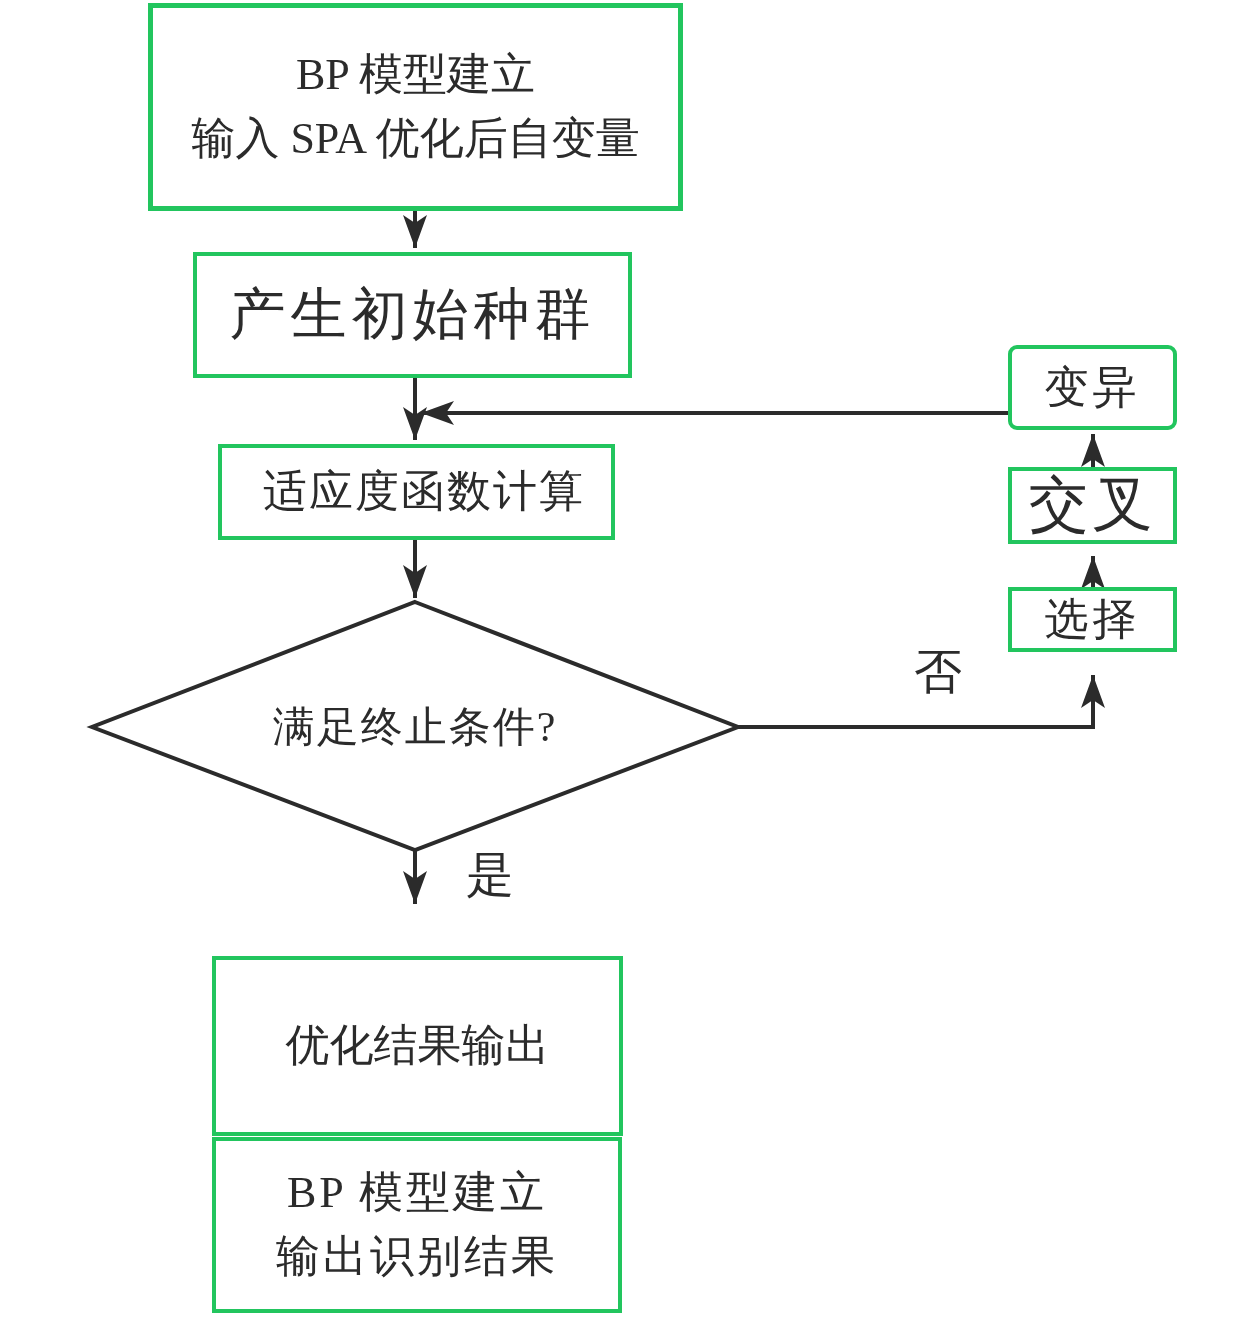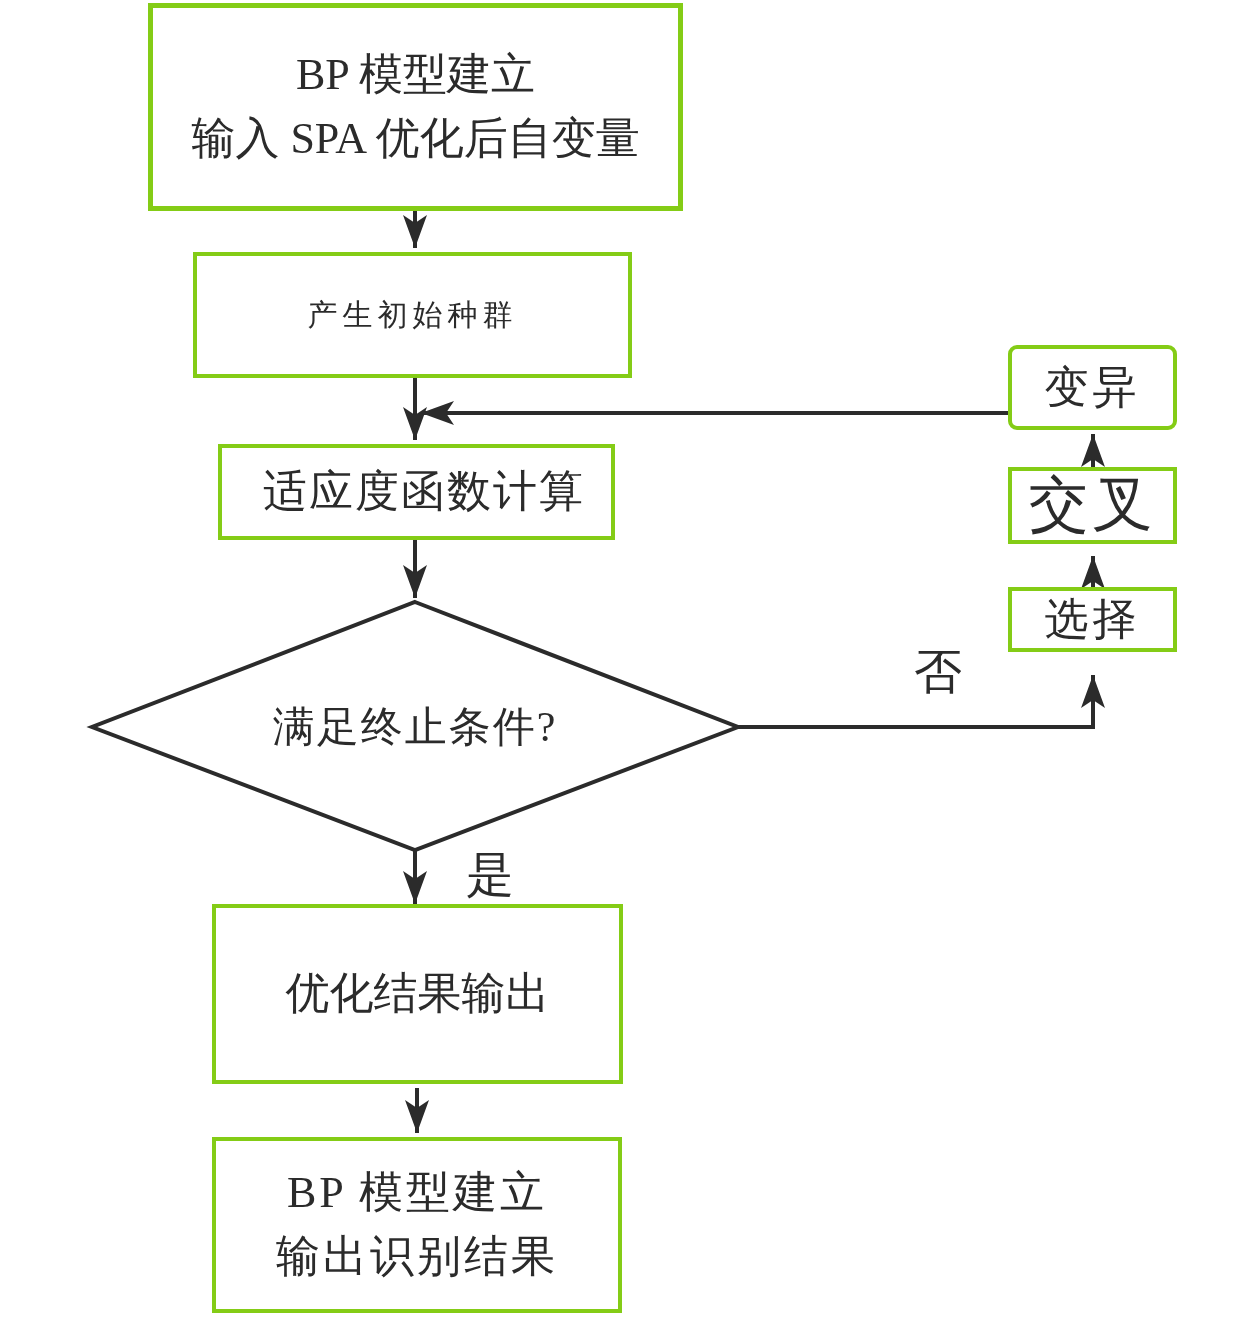--- a/index.html
+++ b/index.html
@@ -18,34 +18,34 @@
   .connectors {
     position: absolute;
     left: 0;
     top: 0;
     width: 1260px;
     height: 1318px;
   }
   .node {
     position: absolute;
     box-sizing: border-box;
-    border: 4px solid #84cc16;
+    border: 4px solid #22c55e;
     background: #ffffff;
     display: flex;
     flex-direction: column;
     align-items: center;
     justify-content: center;
     text-align: left;
     line-height: 1.45;
     white-space: nowrap;
   }
   .node-bp-input       { left: 148px; top: 3px;    width: 535px; height: 208px; border-width: 5px; font-size: 44px; }
-  .node-init           { left: 193px; top: 252px;  width: 439px; height: 126px; font-size: 30px; letter-spacing: 5px; }
+  .node-init           { left: 193px; top: 252px;  width: 439px; height: 126px; font-size: 56px; letter-spacing: 5px; }
   .node-fitness        { left: 218px; top: 444px;  width: 397px; height: 96px;  font-size: 44px; letter-spacing: 2px; padding-left: 15px; }
-  .node-output-result  { left: 212px; top: 904px;  width: 411px; height: 180px; font-size: 44px; }
+  .node-output-result  { left: 212px; top: 956px;  width: 411px; height: 180px; font-size: 44px; }
   .node-bp-output      { left: 212px; top: 1137px; width: 410px; height: 176px; font-size: 44px; letter-spacing: 3px; }
   .node-mutation       { left: 1008px; top: 345px; width: 169px; height: 85px;  font-size: 44px; letter-spacing: 4px; border-radius: 9px; }
   .node-crossover      { left: 1008px; top: 467px; width: 169px; height: 77px;  font-size: 60px; letter-spacing: 4px; }
   .node-selection      { left: 1008px; top: 587px; width: 169px; height: 65px;  font-size: 44px; letter-spacing: 4px; }
   .diamond-label {
     position: absolute;
     left: 415px;
     top: 727px;
     transform: translate(-50%, -50%);
     font-size: 42px;

